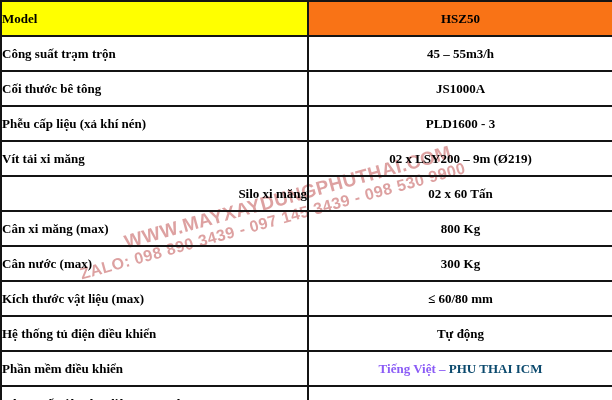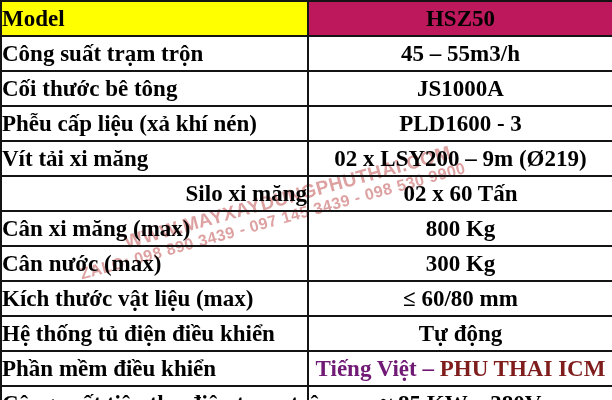--- a/index.html
+++ b/index.html
@@ -45,21 +45,21 @@
     z-index: 2;
     width: 612px;
     height: 400px;
     border-collapse: collapse;
     table-layout: fixed;
     background: transparent;
   }
   table.spec th,
   table.spec td {
     border: 2px solid #141414;
-    font-size: 23px;
+    font-size: 13px;
     font-weight: bold;
     color: #000000;
     white-space: nowrap;
     overflow: visible;
     vertical-align: middle;
     padding: 0;
     height: 33px;
   }
   .col-label {
     width: 305px;
@@ -80,21 +80,21 @@
 <div class="stage">
 
   <div class="watermark wm1" style="color: rgb(194, 85, 85);">WWW.MAYXAYDUNGPHUTHAI.COM</div>
 
   <div class="watermark wm2" style="color: rgb(194, 85, 85);">ZALO: 098 890 3439 - 097 145 3439 - 098 530 9900</div>
 
   <table class="spec">
     <thead>
       <tr>
         <th class="col-label hdr" style="background: rgb(255, 255, 0); border-color: rgb(20, 20, 20);">Model</th>
-        <th class="col-value hdr" style="background: #be185d; border-color: rgb(20, 20, 20);">HSZ50</th>
+        <th class="col-value hdr" style="background: #f97316; border-color: rgb(20, 20, 20);">HSZ50</th>
       </tr>
     </thead>
     <tbody id="rows">
   <tr>
     <td class="col-label" style="border-color: rgb(20, 20, 20);">Công suất trạm trộn</td>
     <td class="col-value" style="border-color: rgb(20, 20, 20);"><span>45 – 55m3/h</span></td>
   </tr>
 
   <tr>
     <td class="col-label" style="border-color: rgb(20, 20, 20);">Cối thước bê tông</td>
@@ -131,21 +131,21 @@
     <td class="col-value" style="border-color: rgb(20, 20, 20);"><span>≤ 60/80 mm</span></td>
   </tr>
 
   <tr>
     <td class="col-label" style="border-color: rgb(20, 20, 20);">Hệ thống tủ điện điều khiển</td>
     <td class="col-value" style="border-color: rgb(20, 20, 20);"><span>Tự động</span></td>
   </tr>
 
   <tr>
     <td class="col-label" style="border-color: rgb(20, 20, 20);">Phần mềm điều khiển</td>
-    <td class="col-value" style="border-color: rgb(20, 20, 20);"><span style="color: #701a75;">Tiếng Việt – </span><span style="color: #7f1d1d;">PHU THAI ICM</span></td>
+    <td class="col-value" style="border-color: rgb(20, 20, 20);"><span style="color: #8b5cf6;">Tiếng Việt – </span><span style="color: #0c4a6e;">PHU THAI ICM</span></td>
   </tr>
 
   <tr>
     <td class="col-label" style="border-color: rgb(20, 20, 20);">Công suất tiêu thụ điện trạm trộn</td>
     <td class="col-value" style="border-color: rgb(20, 20, 20);"><span>≈ 85 KW – 380V</span></td>
   </tr>
 </tbody>
   </table>
 
 </div>

